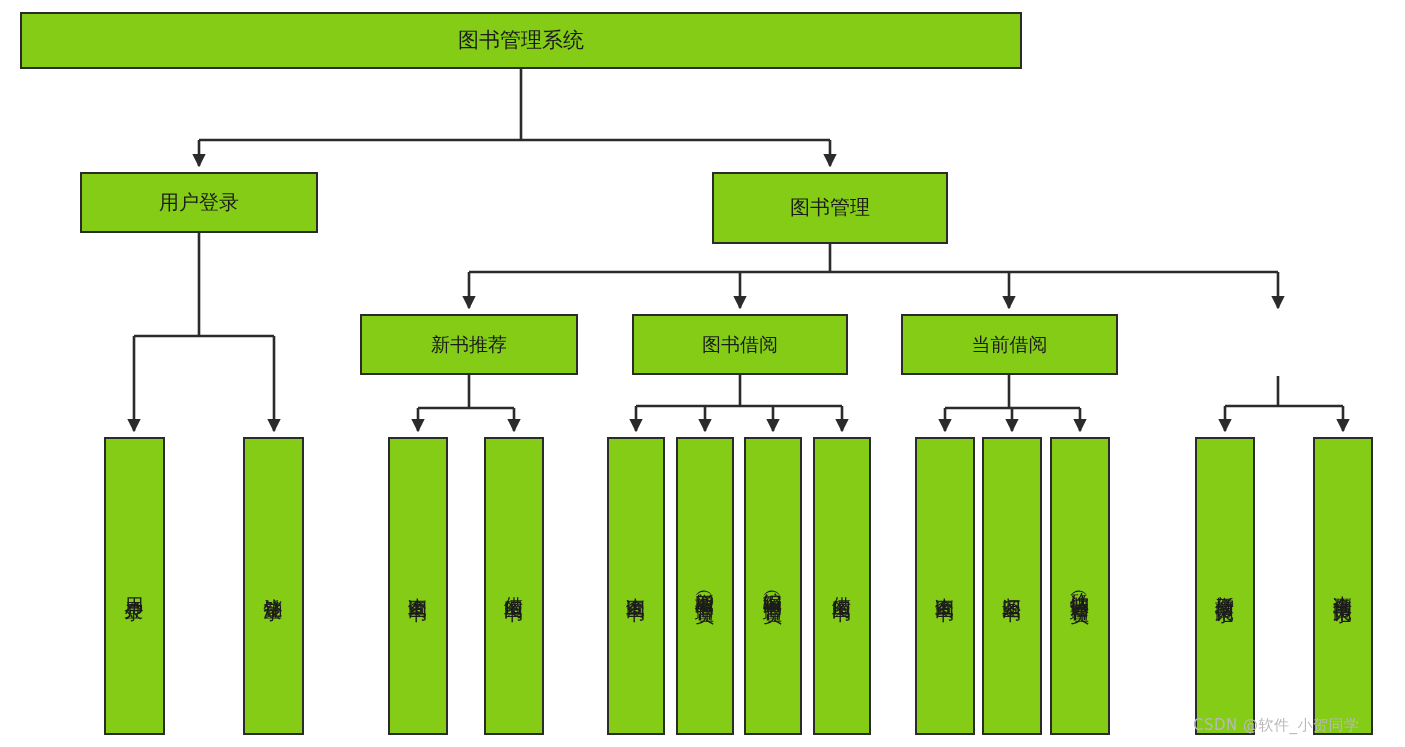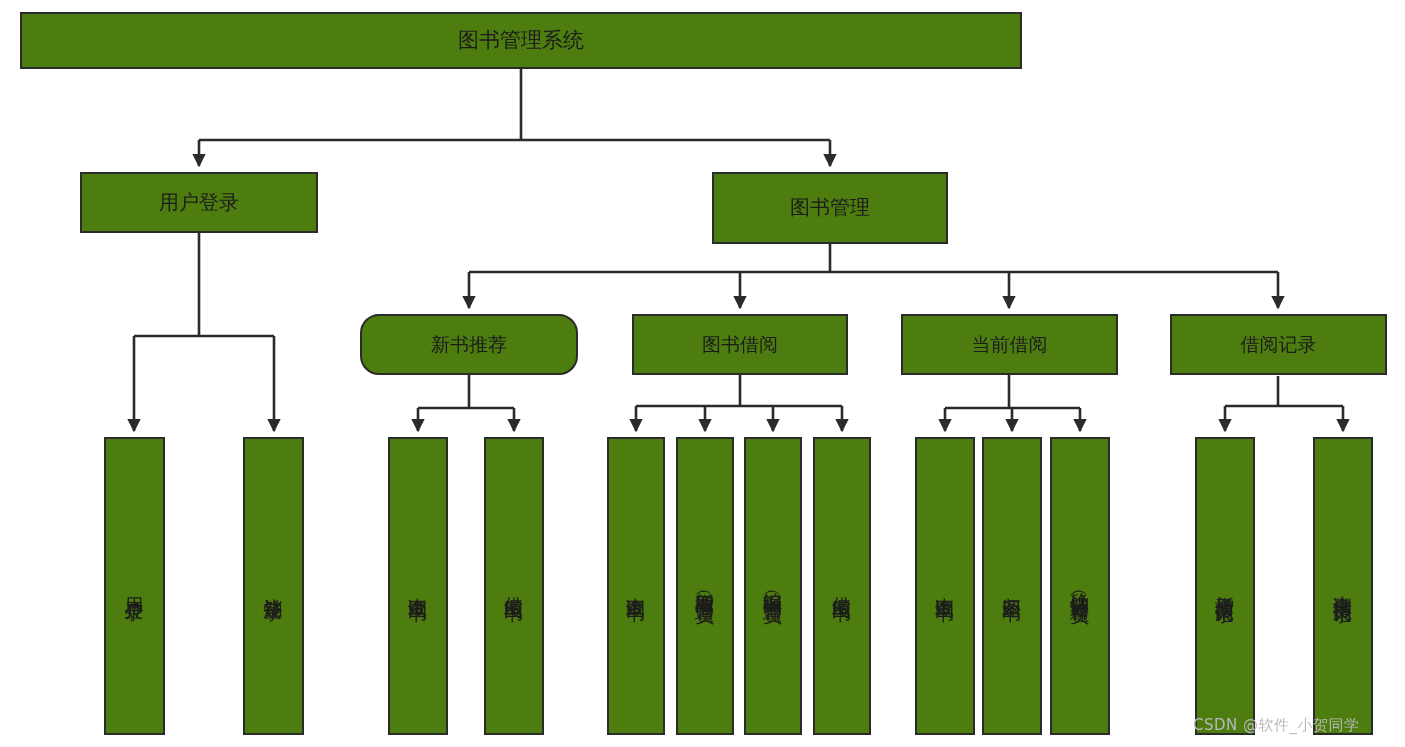--- a/index.html
+++ b/index.html
@@ -22,21 +22,21 @@
     left: 0;
     top: 0;
     width: 1405px;
     height: 747px;
     pointer-events: none;
   }
   .node {
     position: absolute;
     box-sizing: border-box;
     border: 2px solid #2b2b2b;
-    background: #4d7c0f;
+    background: #84cc16;
     display: flex;
     align-items: center;
     justify-content: center;
     color: #1c1c1c;
   }
   .node .label {
     display: block;
     line-height: 1.08;
     text-align: center;
     white-space: nowrap;
@@ -128,31 +128,28 @@
     <span class="label">图书管理系统</span>
   </div>
 
   <div class="node node-l1" style="left: 80px; top: 172px; width: 238px; height: 61px;">
     <span class="label">用户登录</span>
   </div>
   <div class="node node-l1" style="left: 712px; top: 172px; width: 236px; height: 72px;">
     <span class="label">图书管理</span>
   </div>
 
-  <div class="node node-l2" style="left: 360px; top: 314px; width: 218px; height: 61px; border-radius: 19px;">
+  <div class="node node-l2" style="left: 360px; top: 314px; width: 218px; height: 61px;">
     <span class="label">新书推荐</span>
   </div>
   <div class="node node-l2" style="left: 632px; top: 314px; width: 216px; height: 61px;">
     <span class="label">图书借阅</span>
   </div>
   <div class="node node-l2" style="left: 901px; top: 314px; width: 217px; height: 61px;">
     <span class="label">当前借阅</span>
-  </div>
-  <div class="node node-l2" style="left: 1170px; top: 314px; width: 217px; height: 61px;">
-    <span class="label">借阅记录</span>
   </div>
 
   <div class="node node-leaf" style="left: 104px; top: 437px; width: 61px; height: 298px;">
     <span class="label">用户登录</span>
   </div>
   <div class="node node-leaf" style="left: 243px; top: 437px; width: 61px; height: 298px;">
     <span class="label">注销登录</span>
   </div>
   <div class="node node-leaf" style="left: 388px; top: 437px; width: 60px; height: 298px;">
     <span class="label">查询图书</span>

